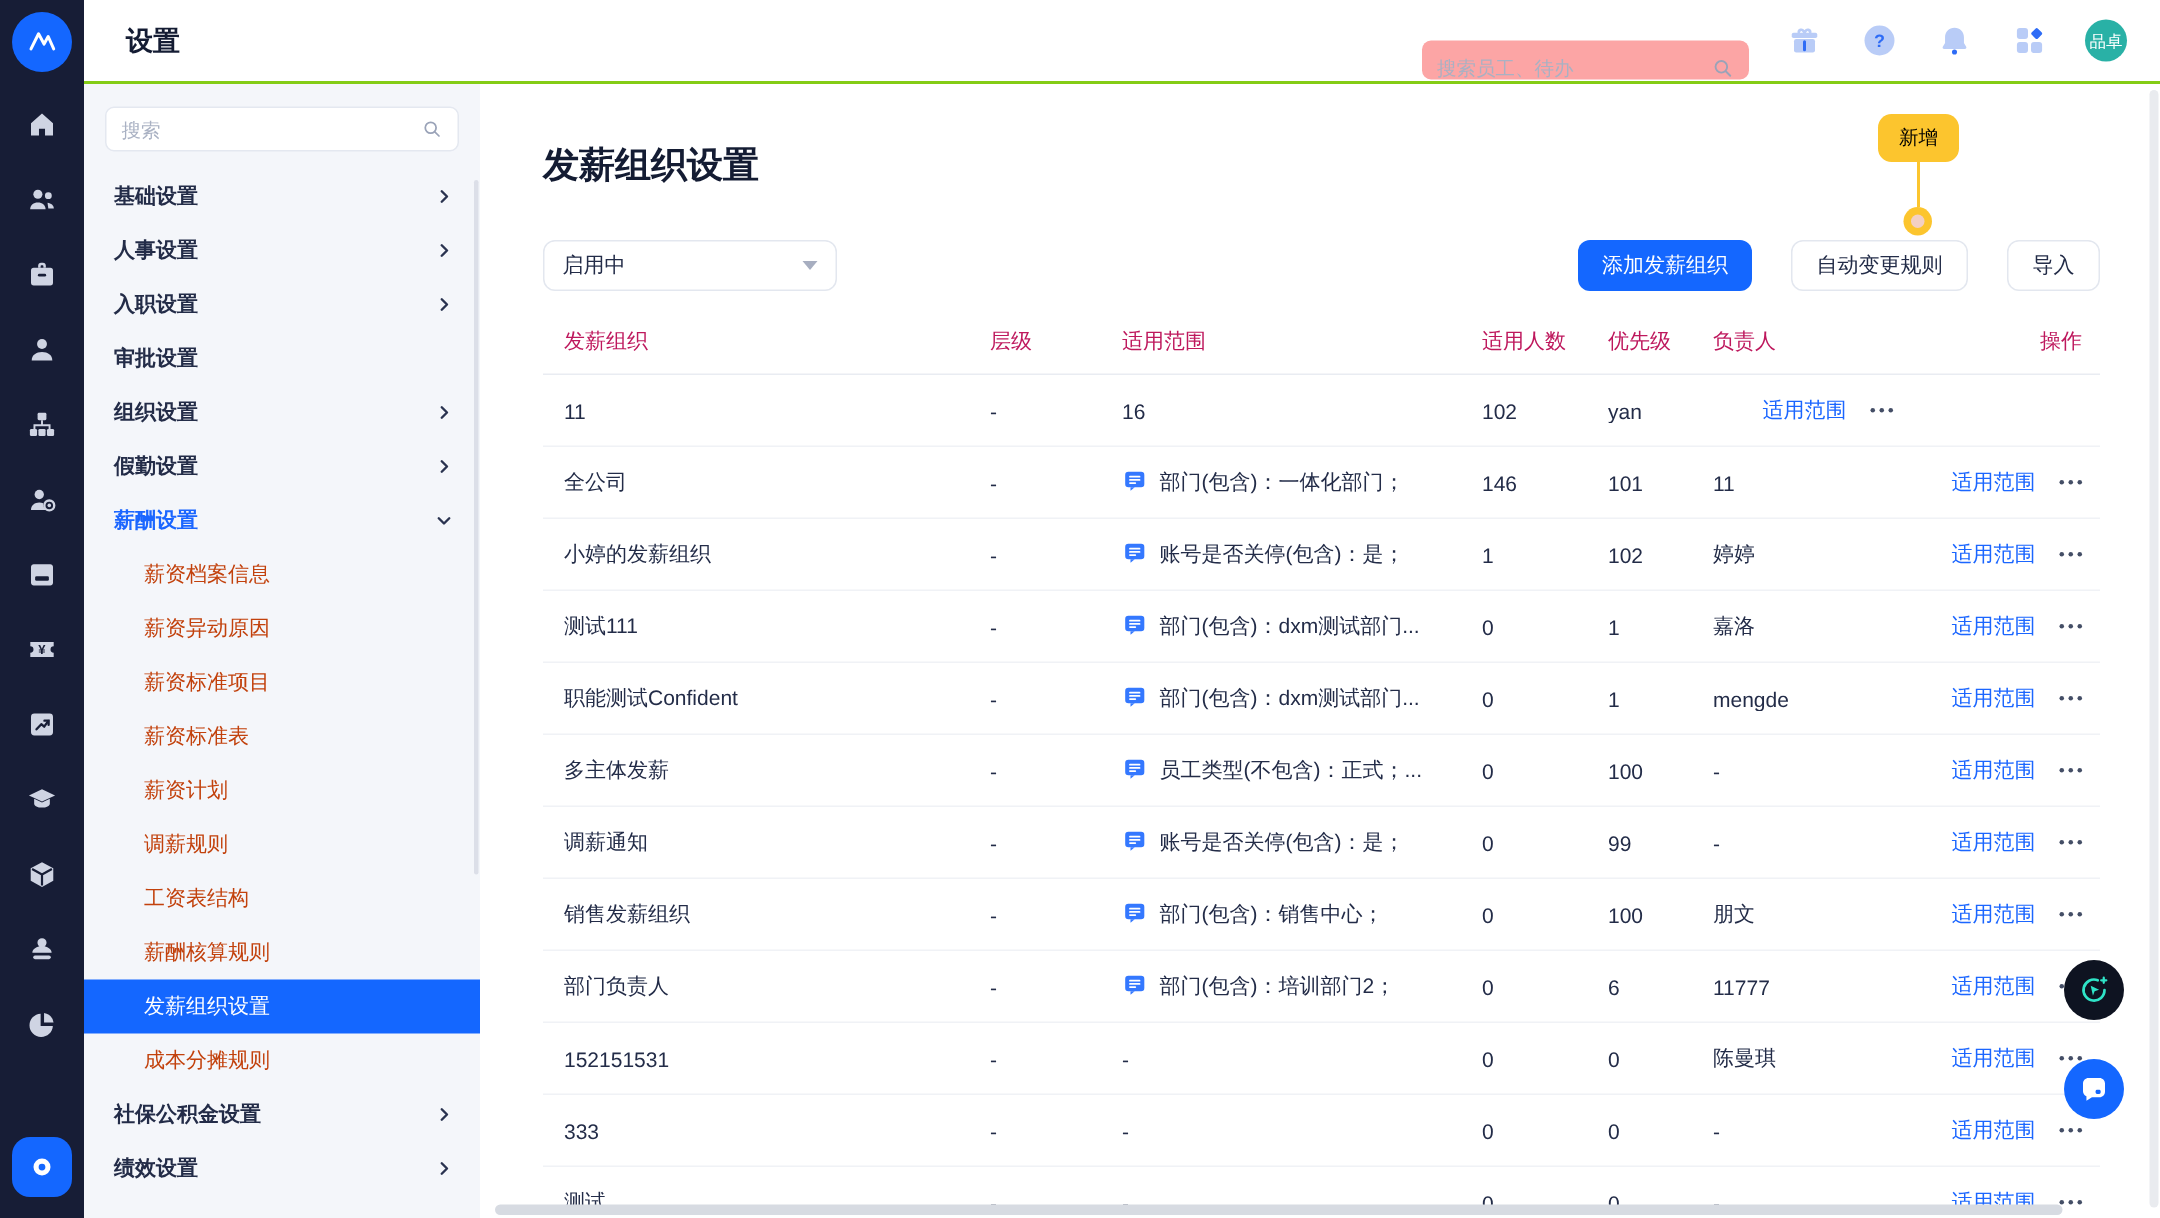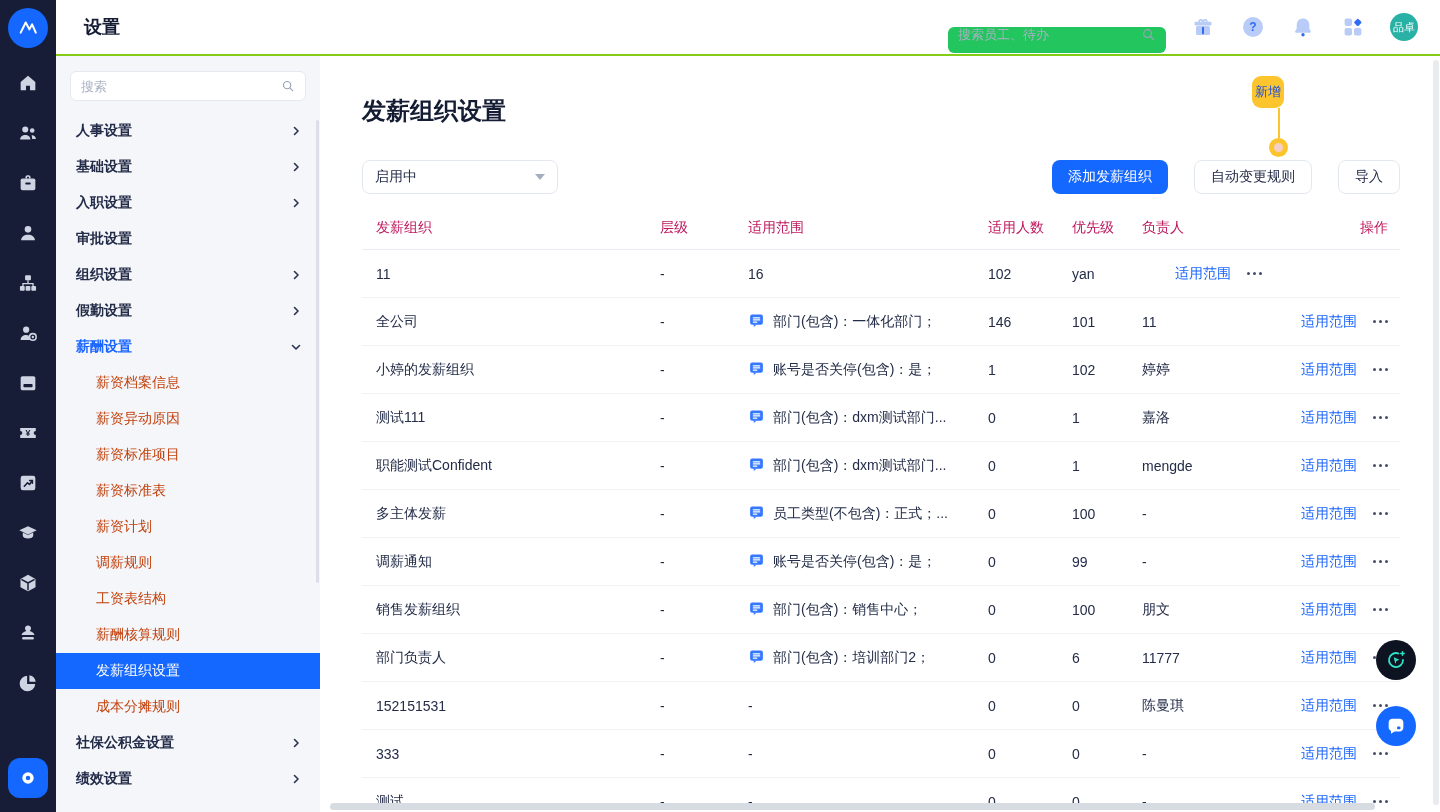--- a/index.html
+++ b/index.html
@@ -11,21 +11,21 @@
   .rail-logo { width:40px; height:40px; border-radius:50%; background:#1467ff; margin-top:8px; display:flex; align-items:center; justify-content:center; flex:none; }
   .rail-items { padding-top:10px; display:flex; flex-direction:column; width:100%; }
   .rail-item { height:50px; display:flex; align-items:center; justify-content:center; cursor:pointer; }
   .rail-item svg { opacity:.92; }
   .rail-settings { position:absolute; bottom:14px; left:8px; width:40px; height:40px; border-radius:12px; background:#1467ff; display:flex; align-items:center; justify-content:center; cursor:pointer; }
 
   
   .topbar { position:absolute; left:56px; top:0; right:0; height:56px; background:#fff; border-bottom:2px solid #84cc16; display:flex; align-items:center; z-index:30; }
   .tb-title { margin-left:28px; font-size:18px; font-weight:700; color:#141c33; }
   .tb-right { margin-left:auto; margin-right:22px; display:flex; align-items:center; gap:24px; }
-  .tb-search { width:218px; height:26px; background:#22c55e; border-radius:6px; display:flex; align-items:flex-start; padding:0 10px;margin-top:25px; }
+  .tb-search { width:218px; height:26px; background:#fca5a5; border-radius:6px; display:flex; align-items:flex-end; padding:0 10px;margin-top:25px; }
   .tb-search input { flex:1; border:none; outline:none; background:transparent; font-size:13px; color:#39415c; font-family:inherit; }
   .tb-search input::placeholder { color:#a9b1c3; }
   .tb-ic { width:26px; height:26px; display:flex; align-items:center; justify-content:center; cursor:pointer; }
   .avatar { width:28px; height:28px; border-radius:50%; background:#29b1a6; color:#fff; font-size:11px; display:flex; align-items:center; justify-content:center; cursor:pointer; font-weight:500; }
 
   
   .sidebar { position:absolute; left:56px; top:56px; width:264px; bottom:0; background:#f4f6fa; z-index:20; overflow:hidden; }
   .sb-search { margin:15px 14px 12px 14px; height:30px; background:#fff; border:1px solid #e4e8f0; border-radius:6px; display:flex; align-items:center; padding:0 10px; }
   .sb-search input { flex:1; border:none; outline:none; background:transparent; font-size:13px; color:#39415c; font-family:inherit; }
   .sb-search input::placeholder { color:#a9b1c3; }
@@ -41,21 +41,21 @@
   .page-title { position:absolute; left:42px; top:43px; font-size:24px; line-height:24px; font-weight:700; color:#141c33; }
 
   .filter { position:absolute; left:42px; top:104px; width:196px; height:34px; border:1px solid #e3e7ef; border-radius:8px; display:flex; align-items:center; padding:0 12px; font-size:14px; color:#232c48; cursor:pointer; background:#fff; }
   .filter .caret { margin-left:auto; width:0; height:0; border-left:5px solid transparent; border-right:5px solid transparent; border-top:6px solid #a7aec0; }
 
   .btns { position:absolute; right:40px; top:104px; display:flex; gap:26px; height:34px; }
   .btn { height:34px; border-radius:8px; font-size:14px; display:flex; align-items:center; padding:0 16px; cursor:pointer; white-space:nowrap; font-family:inherit; }
   .btn.primary { background:#1467ff; color:#fff; border:none; }
   .btn.ghost { background:#fff; color:#232c48; border:1px solid #e3e7ef; }
 
-  .badge { position:absolute; left:932px; top:20px; width:32px; height:32px; background:#fcc52e; border-radius:9px; color:#1d4ed8; font-size:13px; font-weight:500; display:flex; align-items:center; justify-content:center; z-index:5; }
+  .badge { position:absolute; left:932px; top:20px; width:54px; height:32px; background:#fcc52e; border-radius:9px; color:#000000; font-size:13px; font-weight:500; display:flex; align-items:center; justify-content:center; z-index:5; }
   .badge-line { position:absolute; left:958px; top:52px; width:2px; height:30px; background:#fcc52e; z-index:5; }
   .beacon { position:absolute; left:949px; top:82px; width:19px; height:19px; border-radius:50%; background:#fcc52e; display:flex; align-items:center; justify-content:center; z-index:5; }
   .beacon i { width:9px; height:9px; border-radius:50%; background:#f3d0c3; }
 
   
   .table { position:absolute; left:42px; top:150px; width:1038px; }
   .thead, .trow { display:grid; grid-template-columns:288px 88px 240px 84px 70px 142px 1fr; align-items:center; }
   .thead { height:44px; color:#be185d; font-size:14px; border-bottom:1px solid #e9ecf2; }
   .trow { height:48px; border-bottom:1px solid #f0f2f6; font-size:14px; color:#232c48; }
   .c { padding-left:10px; overflow:hidden; white-space:nowrap; }
@@ -226,29 +226,29 @@
 <div class="sidebar">
   <div class="sb-search">
     <input placeholder="搜索" style="">
     <svg width="14" height="14" viewBox="0 0 24 24">
         <circle cx="10.5" cy="10.5" r="6.2" fill="none" stroke="#9aa3b8" stroke-width="2"></circle>
         <path d="M15.2 15.2 L20 20" stroke="#9aa3b8" stroke-width="2" stroke-linecap="round"></path>
       </svg>
   </div>
 
   <div class="sitem">
+      <span>基础设置</span>
+      <span class="chev">
+        <svg width="12" height="12" viewBox="0 0 12 12">
+          <path d="M4.5 2.5 L8 6 L4.5 9.5" fill="none" stroke="#2a3350" stroke-width="1.6" stroke-linecap="round" stroke-linejoin="round"></path>
+        </svg>
+      </span>
+    </div>
+  <div class="sitem">
       <span>人事设置</span>
-      <span class="chev">
-        <svg width="12" height="12" viewBox="0 0 12 12">
-          <path d="M4.5 2.5 L8 6 L4.5 9.5" fill="none" stroke="#2a3350" stroke-width="1.6" stroke-linecap="round" stroke-linejoin="round"></path>
-        </svg>
-      </span>
-    </div>
-  <div class="sitem">
-      <span>基础设置</span>
       <span class="chev">
         <svg width="12" height="12" viewBox="0 0 12 12">
           <path d="M4.5 2.5 L8 6 L4.5 9.5" fill="none" stroke="#2a3350" stroke-width="1.6" stroke-linecap="round" stroke-linejoin="round"></path>
         </svg>
       </span>
     </div>
   <div class="sitem">
       <span>入职设置</span>
       <span class="chev">
         <svg width="12" height="12" viewBox="0 0 12 12">

